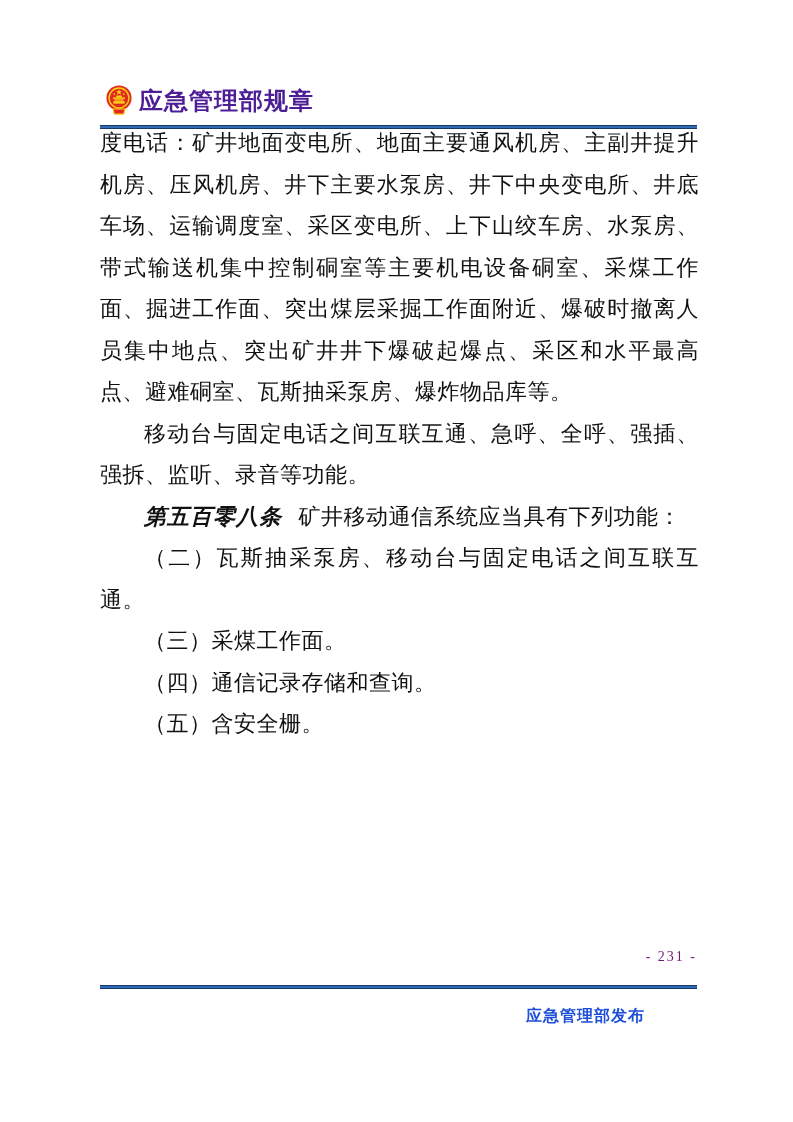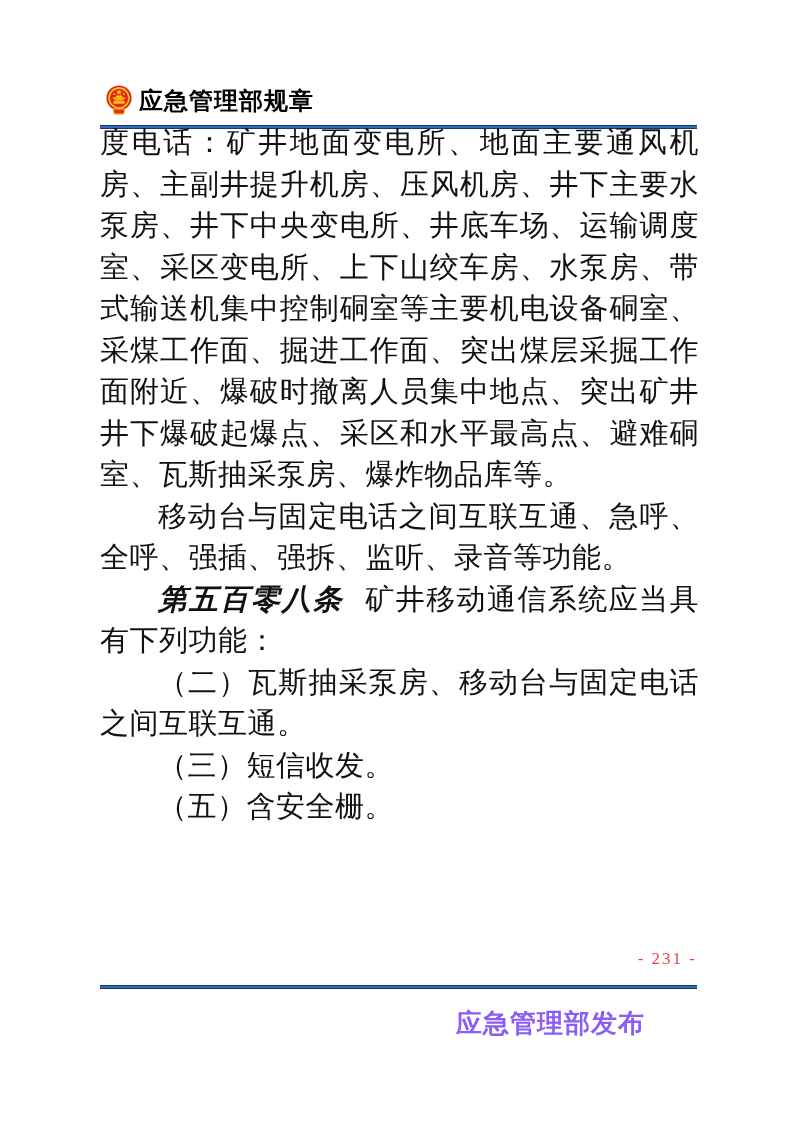--- a/index.html
+++ b/index.html
@@ -28,21 +28,21 @@
   }
   .emblem {
     width: 30px;
     height: 34px;
     flex: 0 0 auto;
   }
   .header-title {
     font-family: "Liberation Sans", "DejaVu Sans", sans-serif;
     font-weight: bold;
     font-size: 24px;
-    color: #000000;
+    color: #4c1d95;
     letter-spacing: 1px;
     line-height: 34px;
   }
   .rule {
     position: absolute;
     left: 100px;
     right: 96px;
     height: 2px;
     background: #2f6cb3;
     border-top: 1.4px solid #17386b;
@@ -52,53 +52,53 @@
 
   
   .doc-body {
     position: absolute;
     left: 100px;
     top: 122px;
     width: 599px;
   }
   .doc-body p {
     margin: 0;
-    font-size: 29px;
+    font-size: 22px;
     line-height: 41.5px;
     text-align: justify;
     letter-spacing: 0.5px;
   }
   .doc-body p.indent { text-indent: 2em; }
   .article-num {
     font-family: "Liberation Sans", "DejaVu Sans", sans-serif;
     font-weight: bold;
     margin-right: 0.75em;
     letter-spacing: 1px;
     font-style: italic;
   }
 
   
   .page-number {
     position: absolute;
     top: 949px;
     right: 96px;
-    font-size: 17px;
+    font-size: 14px;
     letter-spacing: 2px;
-    color: #ef4444;
+    color: #701a75;
     font-family: "Liberation Serif", "DejaVu Serif", serif;
   }
   .footer-rule { top: 985px; }
   .publisher {
     position: absolute;
     top: 1006px;
     right: 148px;
     font-family: Liberation Serif, serif;
     font-weight: bold;
-    font-size: 26px;
-    color: #8b5cf6;
+    font-size: 16px;
+    color: #1d4ed8;
     letter-spacing: 1px;
   }
 </style>
 </head>
 <body>
 
 <div class="page">
 
   <div class="header-row">
     <svg class="emblem" viewBox="0 0 32 36" xmlns="http://www.w3.org/2000/svg" aria-hidden="true">
@@ -115,21 +115,22 @@
     </svg>
     <span class="header-title">应急管理部规章</span>
   </div>
   <div class="rule header-rule"></div>
 
   <main class="doc-body">
     <p>度电话：矿井地面变电所、地面主要通风机房、主副井提升机房、压风机房、井下主要水泵房、井下中央变电所、井底车场、运输调度室、采区变电所、上下山绞车房、水泵房、带式输送机集中控制硐室等主要机电设备硐室、采煤工作面、掘进工作面、突出煤层采掘工作面附近、爆破时撤离人员集中地点、突出矿井井下爆破起爆点、采区和水平最高点、避难硐室、瓦斯抽采泵房、爆炸物品库等。</p>
     <p class="indent">移动台与固定电话之间互联互通、急呼、全呼、强插、强拆、监听、录音等功能。</p>
     <p class="indent"><span class="article-num">第五百零八条</span><span>矿井移动通信系统应当具有下列功能：</span></p>
     <p class="indent">（二）瓦斯抽采泵房、移动台与固定电话之间互联互通。</p>
-    <p class="indent">（三）短信收发。</p>
+    <p class="indent">（三）采煤工作面。</p>
+    <p class="indent">（四）通信记录存储和查询。</p>
     <p class="indent">（五）含安全栅。</p>
   </main>
 
   <div class="page-number">- 231 -</div>
   <div class="rule footer-rule"></div>
   <div class="publisher">应急管理部发布</div>
 
 </div>
 
 </body></html>

